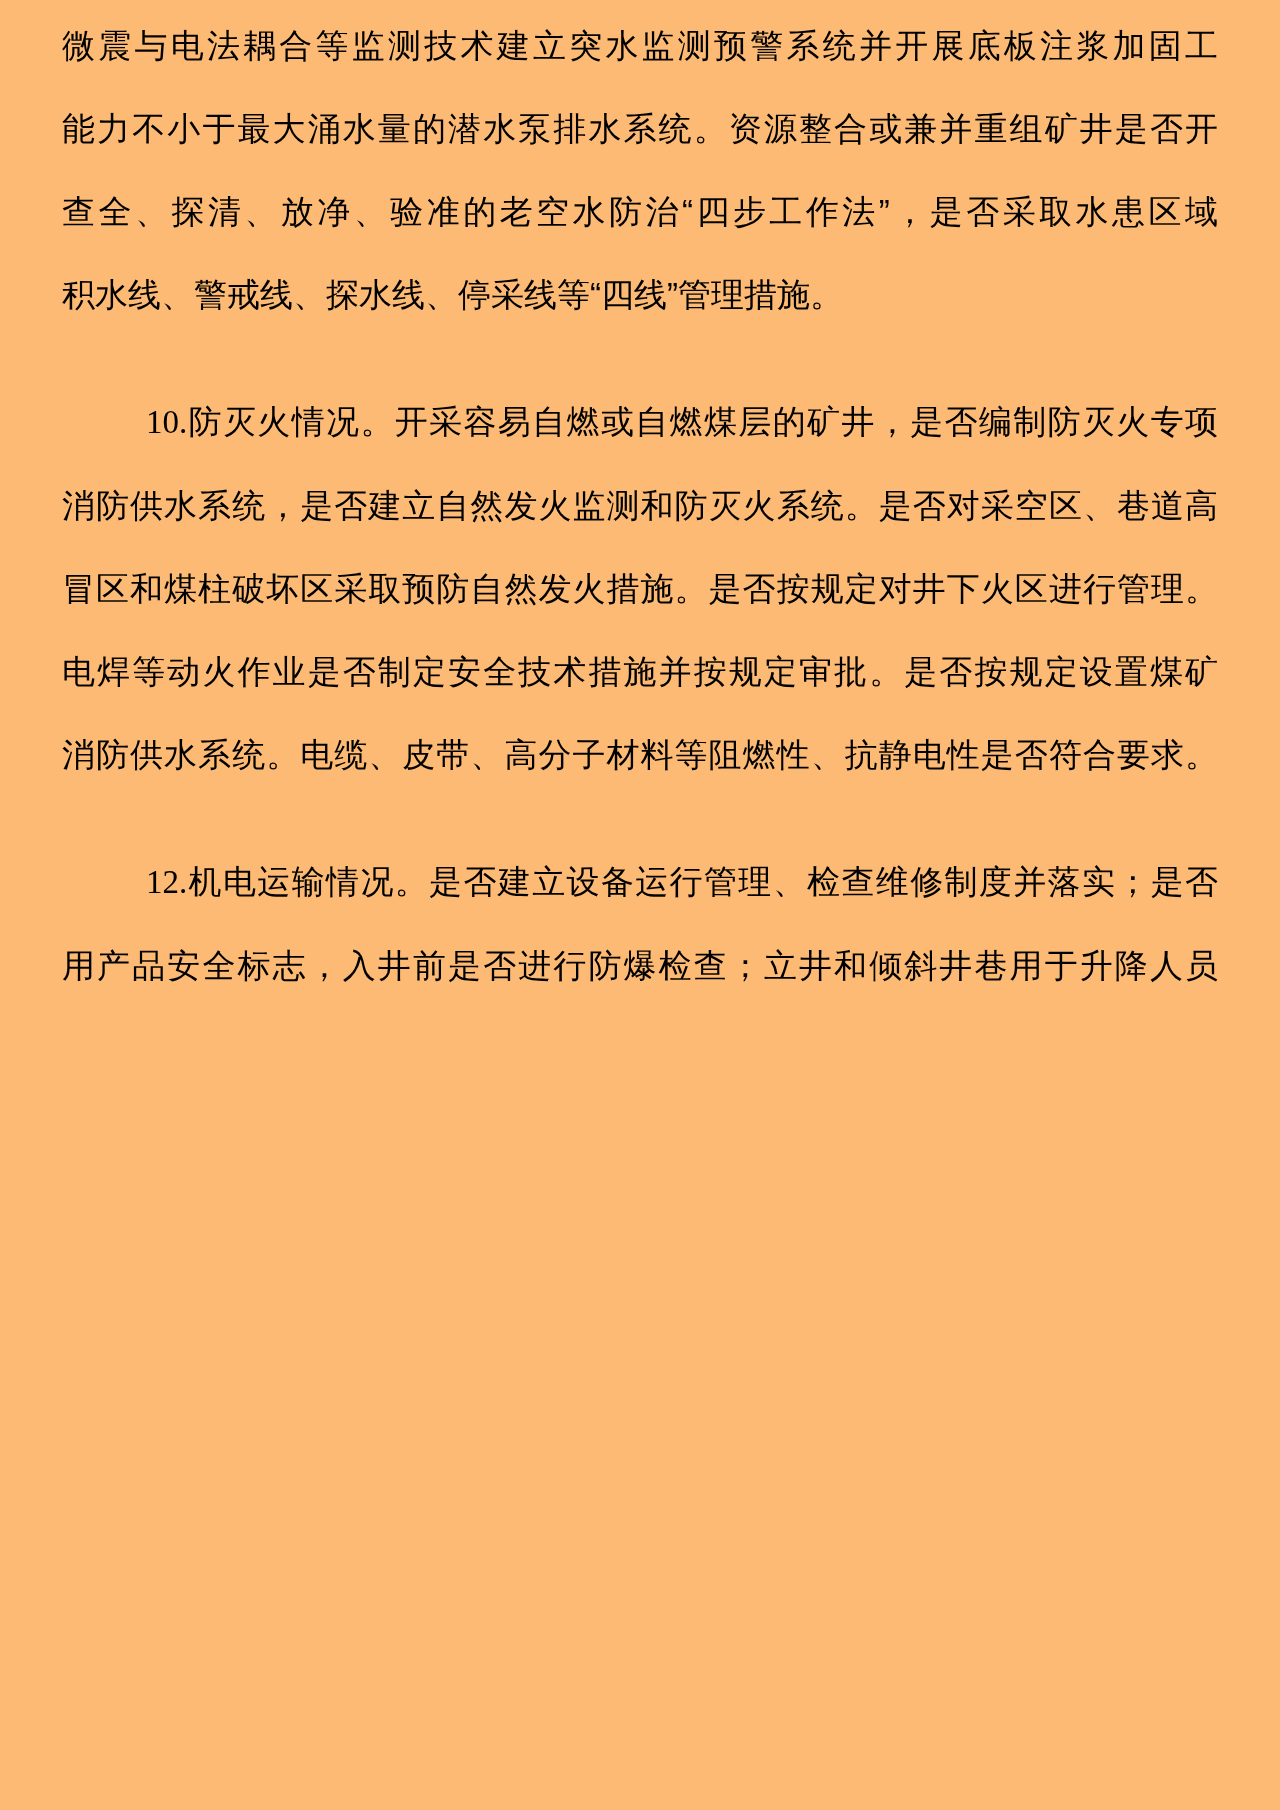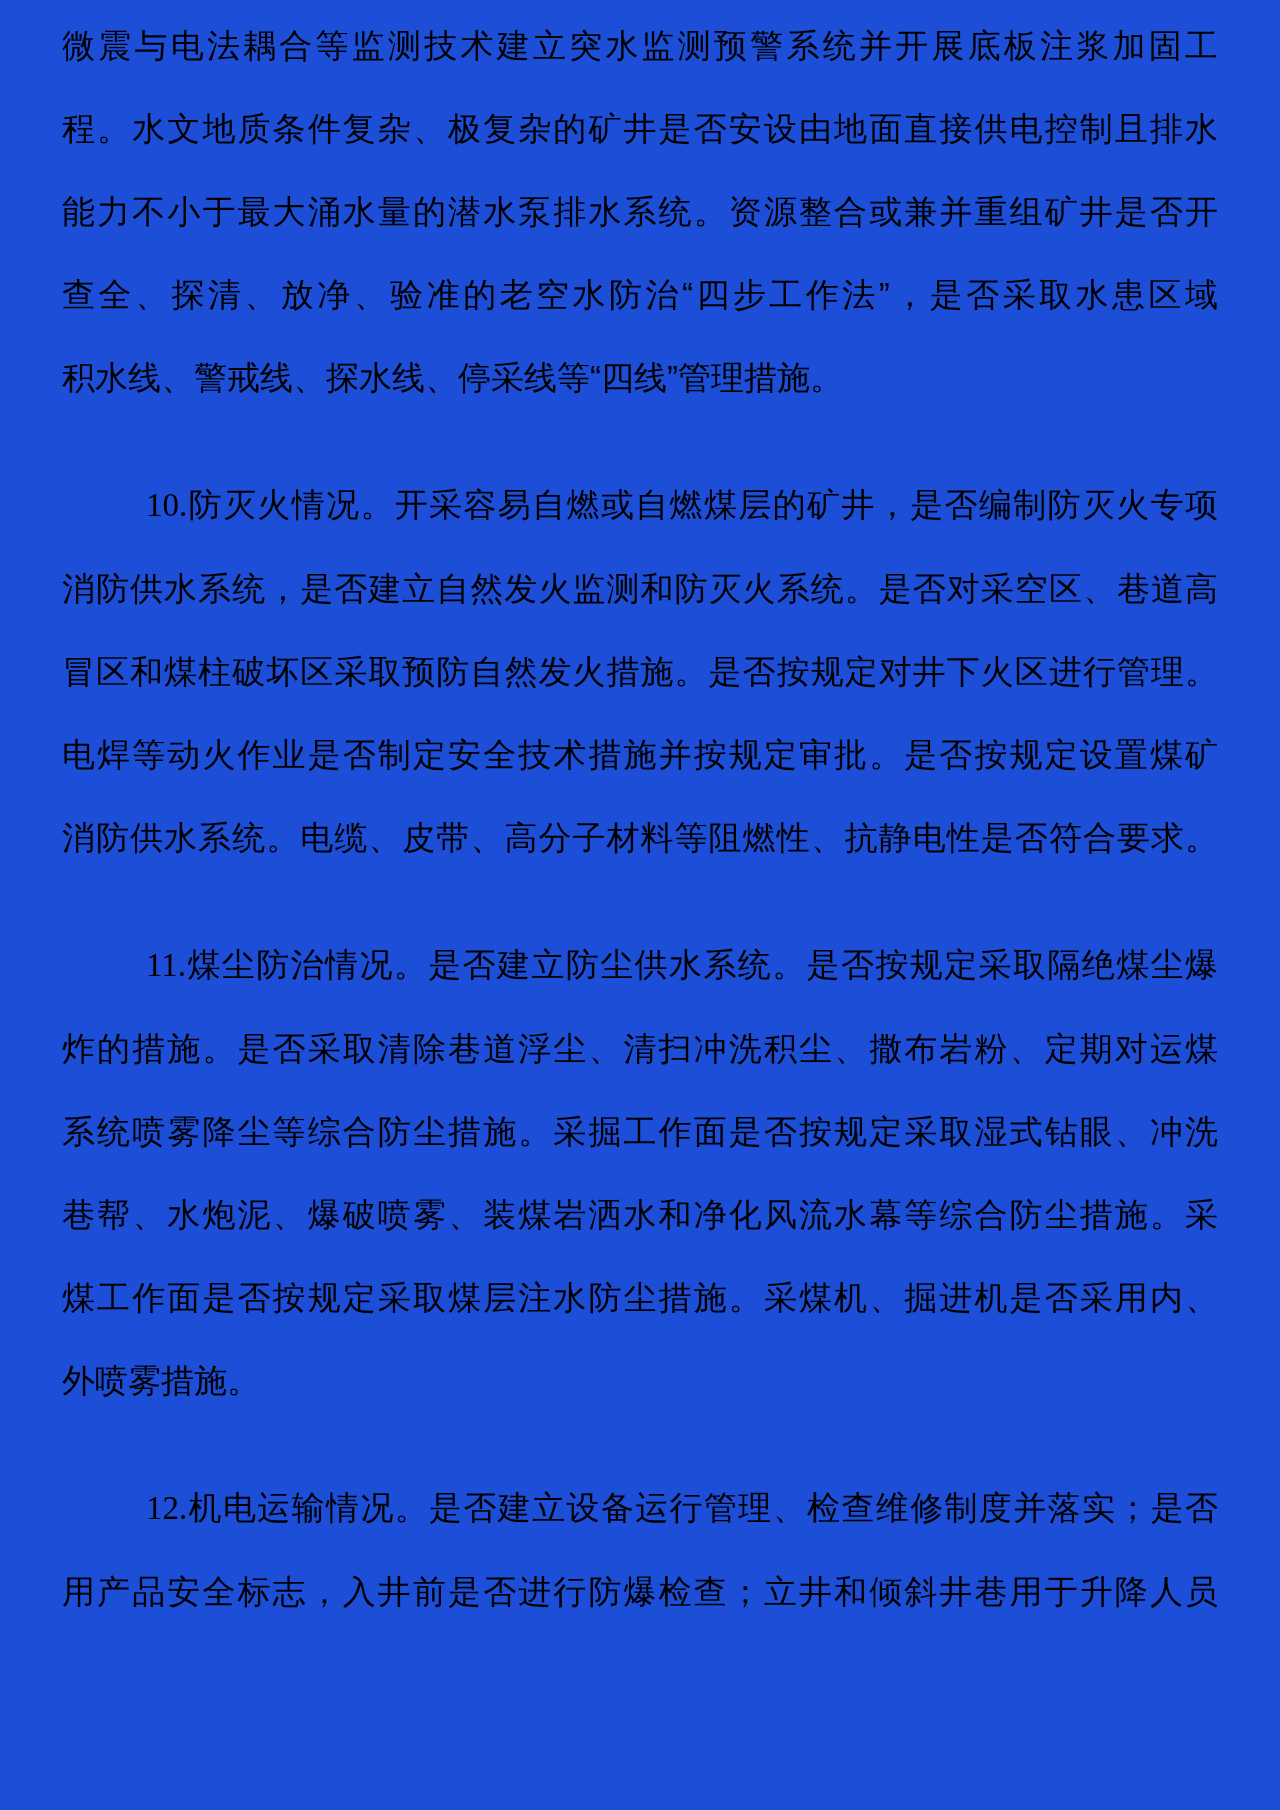--- a/index.html
+++ b/index.html
@@ -10,21 +10,21 @@
   body {
     width: 1280px;
     height: 1810px;
     overflow: hidden;
   }
   .page {
     box-sizing: border-box;
     width: 1280px;
     height: 1810px;
     padding: 4px 26px 0 62px;
-    background: #1d4ed8;
+    background: #fdba74;
   }
   .para { margin: 0; }
   .para + .para { margin-top: 45px; }
   .line {
     width: 1156px;
     height: 83px;
     line-height: 83px;
     font-family: "Liberation Sans", sans-serif;
     font-size: 33px;
     font-weight: 400;
@@ -42,41 +42,32 @@
     text-align-last: left;
   }
 </style>
 </head>
 <body>
 
 <div class="page">
 
   <div class="para">
     <div class="line">微震与电法耦合等监测技术建立突水监测预警系统并开展底板注浆加固工</div>
-    <div class="line">程。水文地质条件复杂、极复杂的矿井是否安设由地面直接供电控制且排水</div>
     <div class="line">能力不小于最大涌水量的潜水泵排水系统。资源整合或兼并重组矿井是否开</div>
     <div class="line">查全、探清、放净、验准的老空水防治“四步工作法”，是否采取水患区域</div>
     <div class="line end">积水线、警戒线、探水线、停采线等“四线”管理措施。</div>
   </div>
 
   <div class="para">
     <div class="line indent">10.防灭火情况。开采容易自燃或自燃煤层的矿井，是否编制防灭火专项</div>
     <div class="line">消防供水系统，是否建立自然发火监测和防灭火系统。是否对采空区、巷道高</div>
     <div class="line">冒区和煤柱破坏区采取预防自然发火措施。是否按规定对井下火区进行管理。</div>
     <div class="line">电焊等动火作业是否制定安全技术措施并按规定审批。是否按规定设置煤矿</div>
     <div class="line">消防供水系统。电缆、皮带、高分子材料等阻燃性、抗静电性是否符合要求。</div>
   </div>
 
-  <div class="para">
-    <div class="line indent">11.煤尘防治情况。是否建立防尘供水系统。是否按规定采取隔绝煤尘爆</div>
-    <div class="line">炸的措施。是否采取清除巷道浮尘、清扫冲洗积尘、撒布岩粉、定期对运煤</div>
-    <div class="line">系统喷雾降尘等综合防尘措施。采掘工作面是否按规定采取湿式钻眼、冲洗</div>
-    <div class="line">巷帮、水炮泥、爆破喷雾、装煤岩洒水和净化风流水幕等综合防尘措施。采</div>
-    <div class="line">煤工作面是否按规定采取煤层注水防尘措施。采煤机、掘进机是否采用内、</div>
-    <div class="line end">外喷雾措施。</div>
-  </div>
 
   <div class="para">
     <div class="line indent">12.机电运输情况。是否建立设备运行管理、检查维修制度并落实；是否</div>
     <div class="line">用产品安全标志，入井前是否进行防爆检查；立井和倾斜井巷用于升降人员</div>
   </div>
 
 </div>
 
 </body></html>

